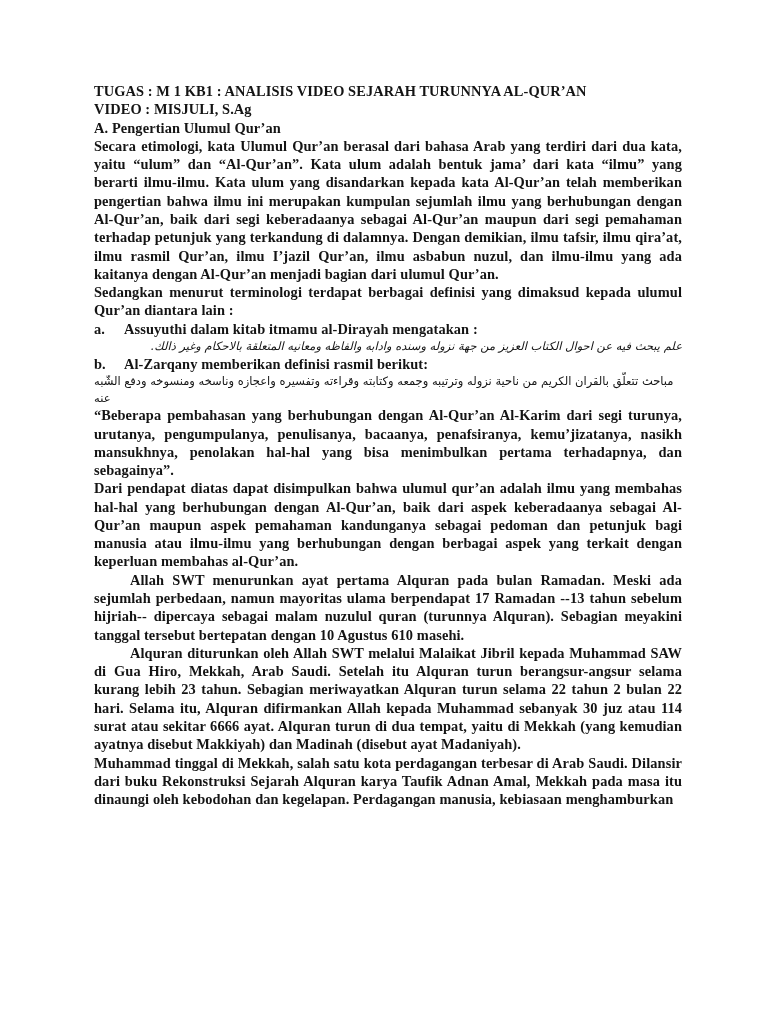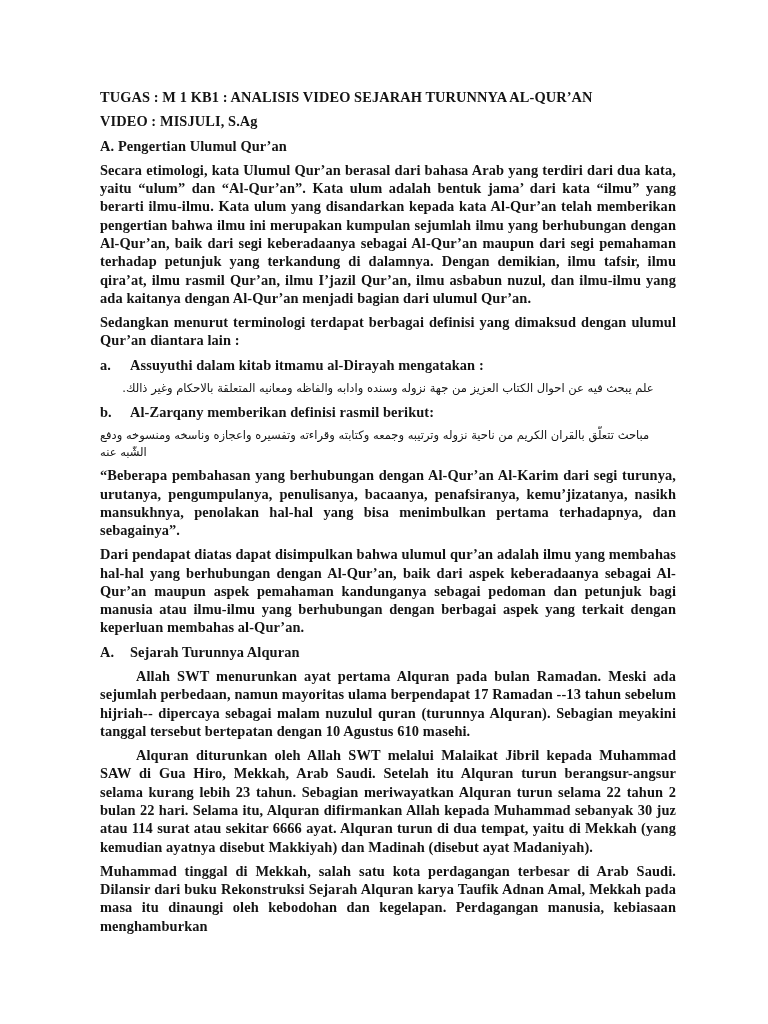--- a/index.html
+++ b/index.html
@@ -19,21 +19,21 @@
     position: absolute;
     left: 94px;
     top: 82px;
     width: 588px;
     font-size: 14.4px;
     line-height: 1.27;
     font-weight: 700;
     letter-spacing: 0.1px;
   }
   .doc p, .doc div {
-    margin: 6px;
+    margin: 0;
     padding: 0;
   }
   .just { text-align: justify; }
   .mb  { margin-bottom: 13px; }
   .mb-lg { margin-bottom: 18px; }
   .indent1 { text-indent: 36px; }
   .item {
     padding-left: 26px;
   }
   .item .marker {
@@ -41,51 +41,51 @@
     width: 30px;
   }
   .arabic {
     font-family: "DejaVu Sans", sans-serif;
     font-size: 11.5px;
     font-weight: 400;
     line-height: 1.45;
   }
   .arabic.rtl {
     direction: rtl;
-    text-align: center;
+    text-align: right;
+    font-style: italic;
   }
 </style>
 </head>
 <body>
 
 <div class="doc">
 
   <p class="mb-lg">TUGAS : M 1 KB1 : ANALISIS VIDEO SEJARAH TURUNNYA AL-QUR’AN</p>
 
   <p class="mb-lg">VIDEO : MISJULI, S.Ag</p>
 
   <p>A. Pengertian Ulumul Qur’an</p>
   <p class="just mb">Secara etimologi, kata Ulumul Qur’an berasal dari bahasa Arab yang terdiri dari dua kata, yaitu “ulum” dan “Al-Qur’an”. Kata ulum adalah bentuk jama’ dari kata “ilmu” yang berarti ilmu-ilmu. Kata ulum yang disandarkan kepada kata Al-Qur’an telah memberikan pengertian bahwa ilmu ini merupakan kumpulan sejumlah ilmu yang berhubungan dengan Al-Qur’an, baik dari segi keberadaanya sebagai Al-Qur’an maupun dari segi pemahaman terhadap petunjuk yang terkandung di dalamnya. Dengan demikian, ilmu tafsir, ilmu qira’at, ilmu rasmil Qur’an, ilmu I’jazil Qur’an, ilmu asbabun nuzul, dan ilmu-ilmu yang ada kaitanya dengan Al-Qur’an menjadi bagian dari ulumul Qur’an.</p>
 
-  <p class="just">Sedangkan menurut terminologi terdapat berbagai definisi yang dimaksud dengan ulumul Qur’an diantara lain :</p>
+  <p class="just">Sedangkan menurut terminologi terdapat berbagai definisi yang dimaksud kepada ulumul Qur’an diantara lain :</p>
 
   <p class="item"><span class="marker">a.</span><span>Assuyuthi dalam kitab itmamu al-Dirayah mengatakan :</span></p>
 
   <div class="arabic rtl">علم يبحث فيه عن احوال الكتاب العزيز من جهة نزوله وسنده وادابه والفاظه ومعانيه المتعلقة بالاحكام وغير ذالك.</div>
 
 
   <p class="item"><span class="marker">b.</span><span>Al-Zarqany memberikan definisi rasmil berikut:</span></p>
 
   <div class="arabic">مباحث تتعلّق بالقران الكريم من ناحية نزوله وترتيبه وجمعه وكتابته وقراءته وتفسيره واعجازه وناسخه ومنسوخه ودفع الشّبه عنه</div>
 
   <p class="just mb">“Beberapa pembahasan yang berhubungan dengan Al-Qur’an Al-Karim dari segi turunya, urutanya, pengumpulanya, penulisanya, bacaanya, penafsiranya, kemu’jizatanya, nasikh mansukhnya, penolakan hal-hal yang bisa menimbulkan pertama terhadapnya, dan sebagainya”.</p>
 
   <p class="just mb">Dari pendapat diatas dapat disimpulkan bahwa ulumul qur’an adalah ilmu yang membahas hal-hal yang berhubungan dengan Al-Qur’an, baik dari aspek keberadaanya sebagai Al-Qur’an maupun aspek pemahaman kandunganya sebagai pedoman dan petunjuk bagi manusia atau ilmu-ilmu yang berhubungan dengan berbagai aspek yang terkait dengan keperluan membahas al-Qur’an.</p>
 
-  <p class="item mb"><span class="marker">A.</span><span>Sejarah Turunnya Alquran</span></p>
 
   <p class="just indent1 mb">Allah SWT menurunkan ayat pertama Alquran pada bulan Ramadan. Meski ada sejumlah perbedaan, namun mayoritas ulama berpendapat 17 Ramadan --13 tahun sebelum hijriah-- dipercaya sebagai malam nuzulul quran (turunnya Alquran). Sebagian meyakini tanggal tersebut bertepatan dengan 10 Agustus 610 masehi.</p>
 
   <p class="just indent1 mb">Alquran diturunkan oleh Allah SWT melalui Malaikat Jibril kepada Muhammad SAW di Gua Hiro, Mekkah, Arab Saudi. Setelah itu Alquran turun berangsur-angsur selama kurang lebih 23 tahun. Sebagian meriwayatkan Alquran turun selama 22 tahun 2 bulan 22 hari. Selama itu, Alquran difirmankan Allah kepada Muhammad sebanyak 30 juz atau 114 surat atau sekitar 6666 ayat. Alquran turun di dua tempat, yaitu di Mekkah (yang kemudian ayatnya disebut Makkiyah) dan Madinah (disebut ayat Madaniyah).</p>
 
   <p class="just">Muhammad tinggal di Mekkah, salah satu kota perdagangan terbesar di Arab Saudi. Dilansir dari buku Rekonstruksi Sejarah Alquran karya Taufik Adnan Amal, Mekkah pada masa itu dinaungi oleh kebodohan dan kegelapan. Perdagangan manusia, kebiasaan menghamburkan</p>
 
 </div>
 
 </body></html>

